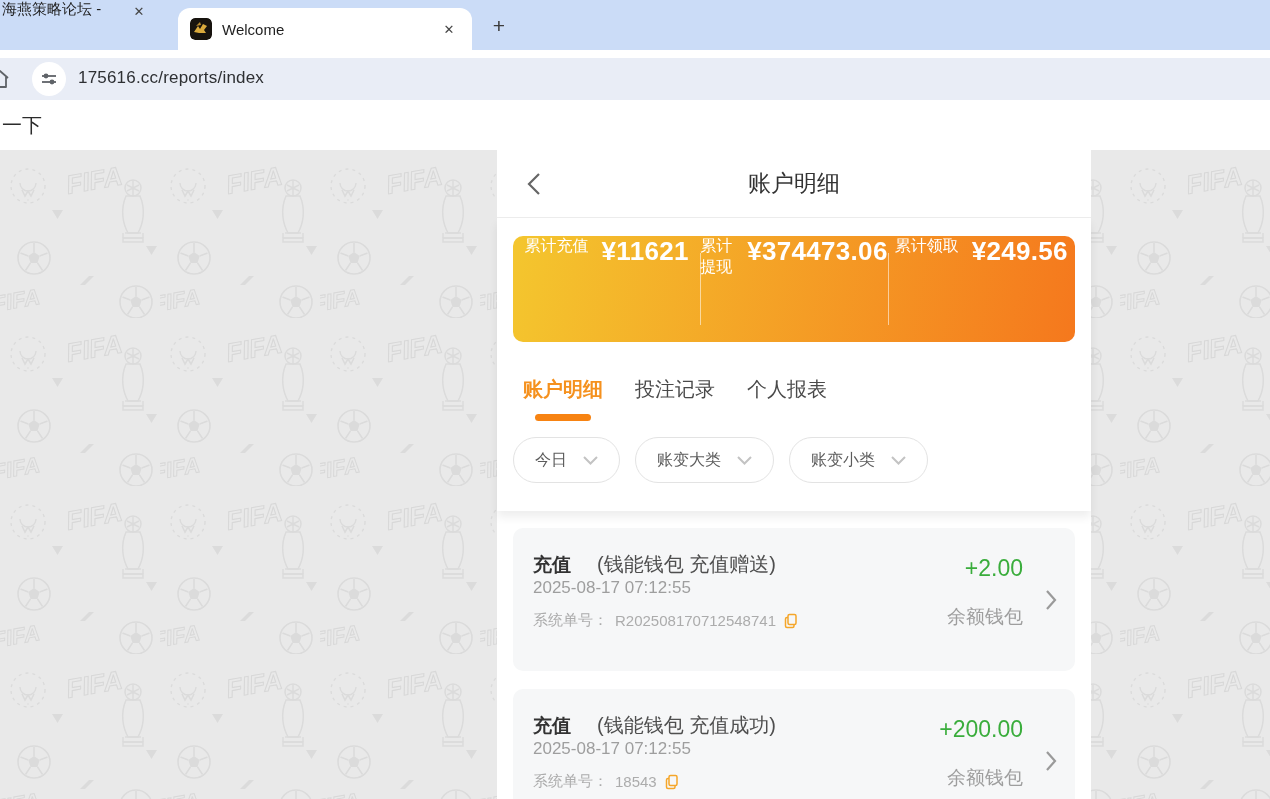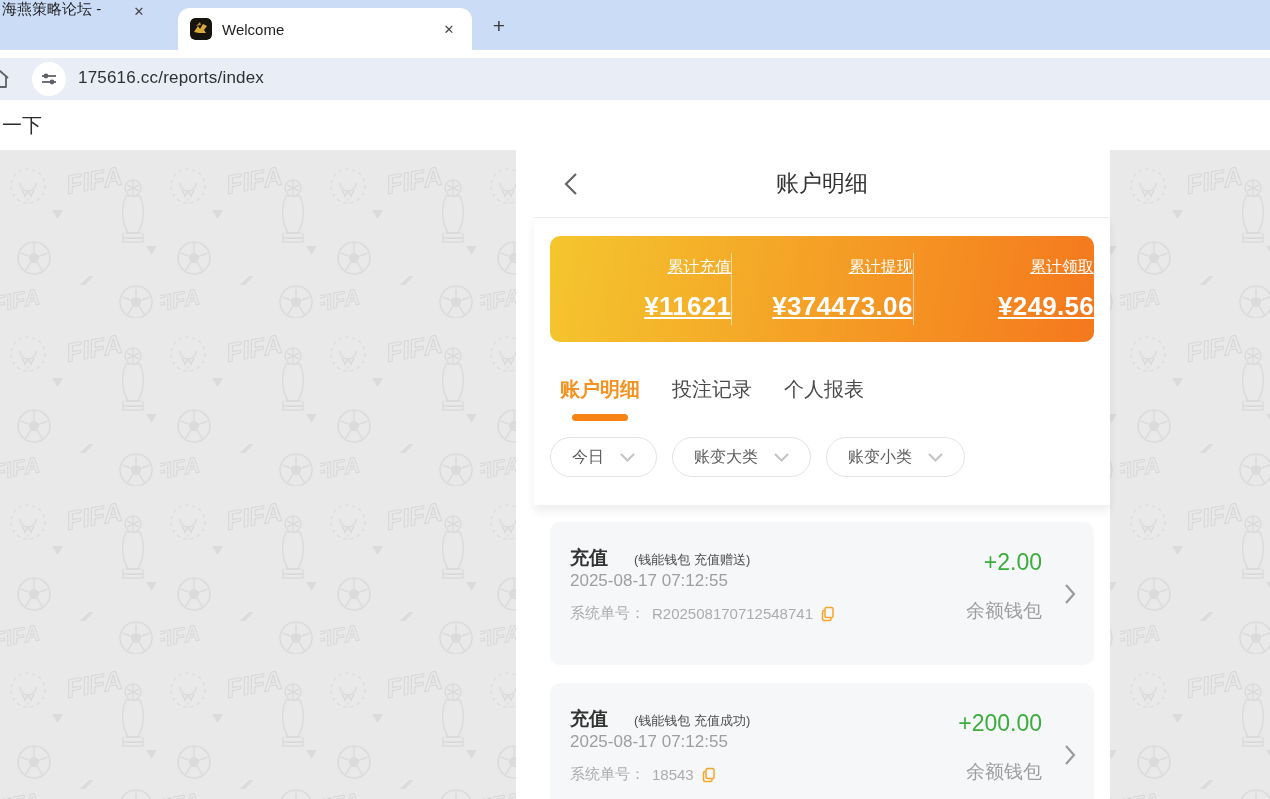--- a/index.html
+++ b/index.html
@@ -26,57 +26,57 @@
   .site-pill-circle { position:absolute; left:32px; top:4px; width:34px; height:34px;
     background:#fff; border-radius:50%; display:flex; align-items:center; justify-content:center; }
   .url-text { position:absolute; left:78px; top:10px; font-size:17px; color:#2e3033; letter-spacing:.2px; }
 
   
   .page-top-strip { height:50px; background:#fff; }
   .partial-text { padding:12px 0 0 2px; font-size:20px; color:#2b2b2b; }
   .page-body { position:relative; height:649px; background:#e9e9e9; overflow:hidden; }
   .bg-pattern { position:absolute; inset:0; width:100%; height:100%; display:block; }
 
-  .content-col { position:absolute; left:516px; top:0; width:594px; height:100%;
-    background:#fff; display:flex; flex-direction:column;padding-left:18px; }
+  .content-col { position:absolute; left:497px; top:0; width:594px; height:100%;
+    background:#fff; display:flex; flex-direction:column; }
 
   .app-header { position:relative; height:68px; background:#fff; border-bottom:1px solid #ededed;
     display:flex; align-items:center; justify-content:center; flex:0 0 auto; }
   .back-btn { position:absolute; left:30px; top:50%; transform:translateY(-50%);
     width:28px; height:28px; display:flex; align-items:center; cursor:pointer; }
   .app-title { font-size:23px; color:#333; }
 
   .white-section { background:#fff; box-shadow:0 6px 9px rgba(0,0,0,.07); position:relative; z-index:2; }
 
   .summary-card { margin:18px 16px 0; height:106px; border-radius:10px;
     background:linear-gradient(100deg, var(--gradient-from,#f4c62e), var(--gradient-to,#f5781d));
     display:flex; align-items:stretch; }
-  .sum-col { flex:1; position:relative; display:flex; flex-direction:column;
-    align-items:flex-end; justify-content:center; gap:13px; color:#fff;text-decoration:underline; }
+  .sum-col { flex:1; position:relative; display:flex; flex-direction:row;
+    align-items:flex-start; justify-content:center; gap:13px; color:#fff; }
   .sum-col:not(:first-child)::before { content:''; position:absolute; left:0; top:16%;
     height:68%; width:1px; background:rgba(255,255,255,.55); }
   .sum-label { font-size:16px; }
   .sum-value { font-size:26px; font-weight:bold; letter-spacing:.3px; }
 
   .tabs-row { margin:30px 24px 0; display:flex; gap:28px; }
   .nav-tab { position:relative; font-size:20px; color:#4a4a4a; padding:4px 2px 18px; cursor:pointer; }
   .nav-tab.active { color:var(--accent-orange,#f5911e); font-weight:bold; }
   .nav-tab.active::after { content:''; position:absolute; left:50%; transform:translateX(-50%);
     bottom:0; width:56px; height:7px; border-radius:4px; background:var(--underline-orange,#f78312); }
 
   .filters-row { margin:16px 16px 0; padding-bottom:28px; display:flex; gap:15px; }
-  .filter-pill { height:40px; background:#fff; border:1px solid #e3e3e3; border-radius:23px;
+  .filter-pill { height:46px; background:#fff; border:1px solid #e3e3e3; border-radius:23px;
     display:flex; align-items:center; gap:16px; padding:0 21px; font-size:16px; color:#5c5c5c; cursor:pointer; }
 
   .list-area { padding:17px 16px; display:flex; flex-direction:column; gap:18px; }
   .record-card { position:relative; background:#f6f7f8; border-radius:10px;
     min-height:143px; padding:23px 20px 20px; cursor:pointer; }
   .rec-title-row { display:flex; align-items:baseline; gap:26px; }
   .rec-type { font-size:19px; font-weight:bold; color:#333; }
-  .rec-detail { font-size:13px; color:#4f4f4f; }
+  .rec-detail { font-size:20px; color:#4f4f4f; }
   .rec-date { font-size:17px; color:#9e9e9e; }
   .rec-order { margin-top:13px; font-size:15px; color:#acacac; display:flex; align-items:center; gap:7px;text-align:center; }
   .rec-right { position:absolute; right:52px; top:27px; display:flex; flex-direction:column;
     align-items:flex-end; gap:22px; }
   .rec-amount { font-size:23px; color:var(--amount-green,#3aad3c); }
   .rec-wallet { font-size:19px; color:#9e9e9e; }
   .rec-chevron { position:absolute; right:18px; top:50%; transform:translateY(-50%); }
 </style>
 </head>
 <body>

